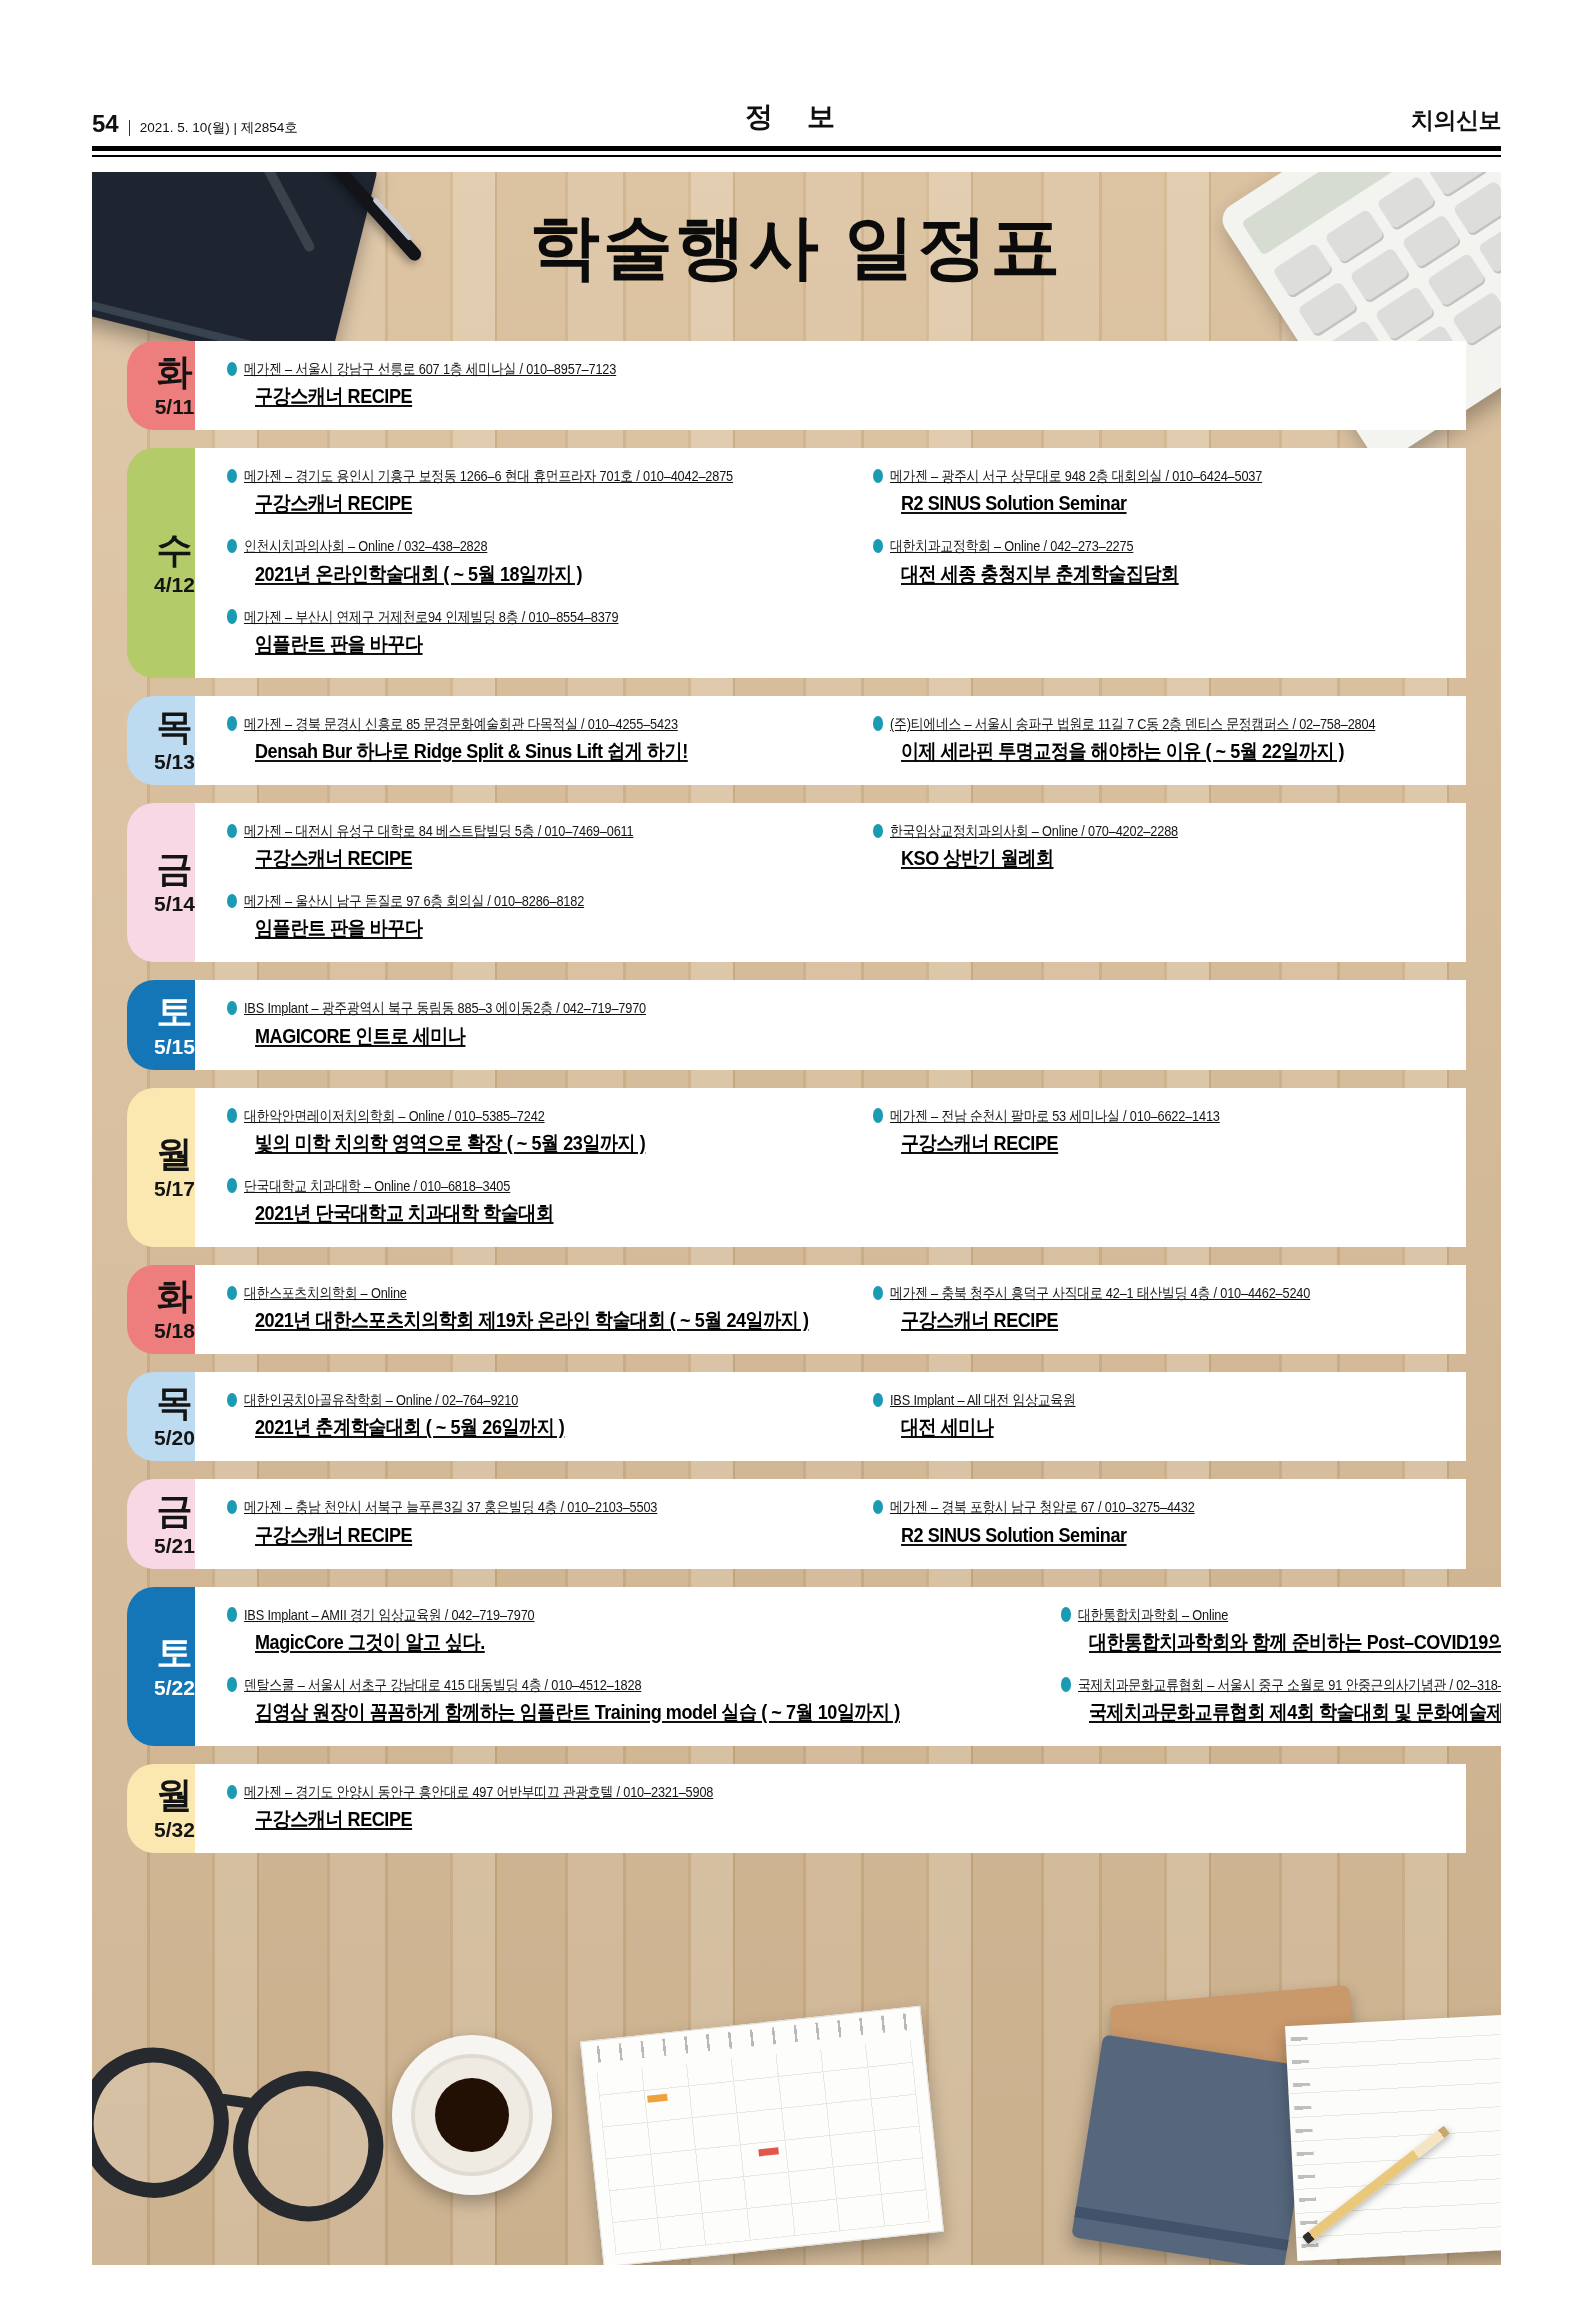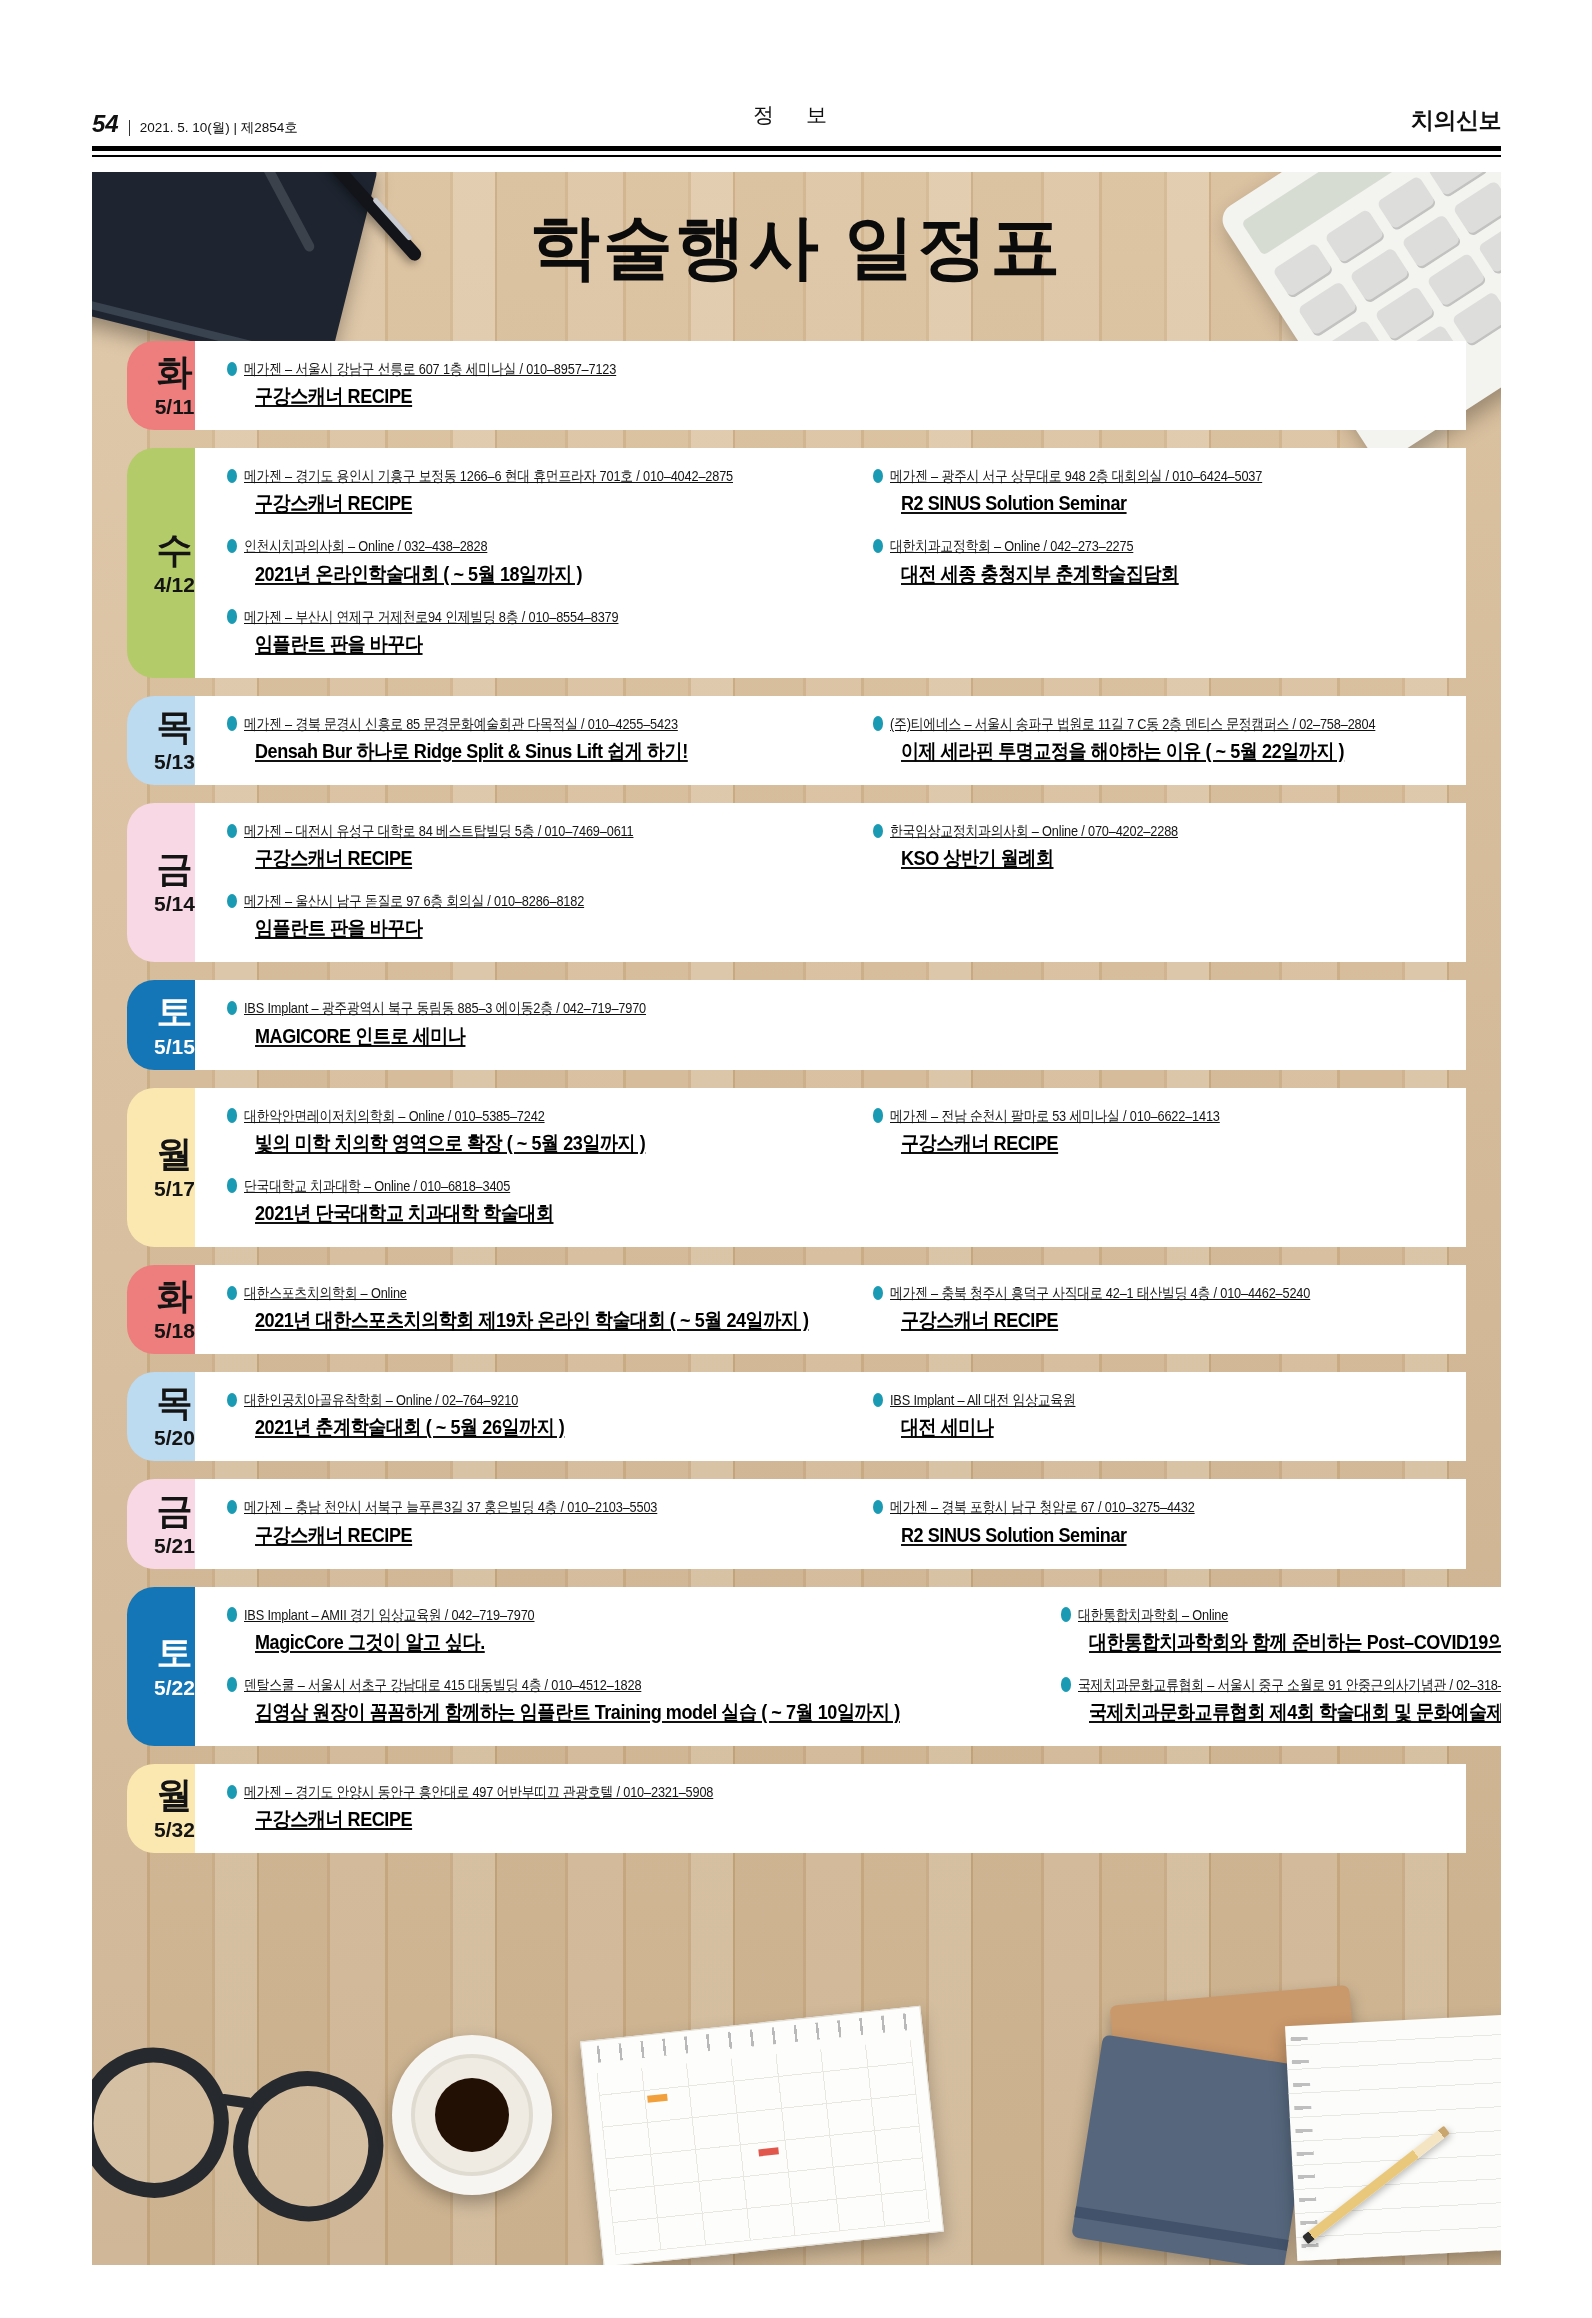--- a/index.html
+++ b/index.html
@@ -3,23 +3,23 @@
 <meta charset="utf-8">
 <style>
   html,body{margin:0;padding:0;}
   body{
     width:1593px;height:2319px;position:relative;background:#ffffff;
     font-family:"Liberation Sans","DejaVu Sans",sans-serif;color:#101010;
   }
   
   .header{position:absolute;left:92px;top:105px;width:1409px;}
   .header-row{position:relative;display:flex;align-items:flex-end;height:31px;}
-  .page-num{font-size:24px;font-weight:bold;line-height:1;font-style:italic;}
+  .page-num{font-size:24px;font-weight:bold;line-height:1;}
   .issue{font-size:13.5px;line-height:1.2;margin-left:10px;padding-left:10px;border-left:1px solid #333;color:#111;}
-  .section{position:absolute;left:50%;transform:translateX(-50%);font-size:21px;font-weight:normal;letter-spacing:13px;bottom:7px;}
+  .section{position:absolute;left:50%;transform:translateX(-50%);font-size:28px;font-weight:bold;letter-spacing:13px;bottom:0;}
   .masthead{margin-left:auto;font-size:23px;font-weight:bold;letter-spacing:-0.5px;}
   .rule-thick{height:4.5px;background:#000;margin-top:10px;}
   .rule-thin{height:1.5px;background:#000;margin-top:4.5px;}
   
   .panel{
     position:absolute;left:92px;top:172px;width:1409px;height:2093px;overflow:hidden;
     background:
       linear-gradient(180deg,rgba(255,255,255,.10),rgba(0,0,0,.06)),
       repeating-linear-gradient(90deg,
         #dcc2a0 0 55px,#cdae83 55px 58px,#d9bd98 58px 120px,#d2b48c 120px 123px,

